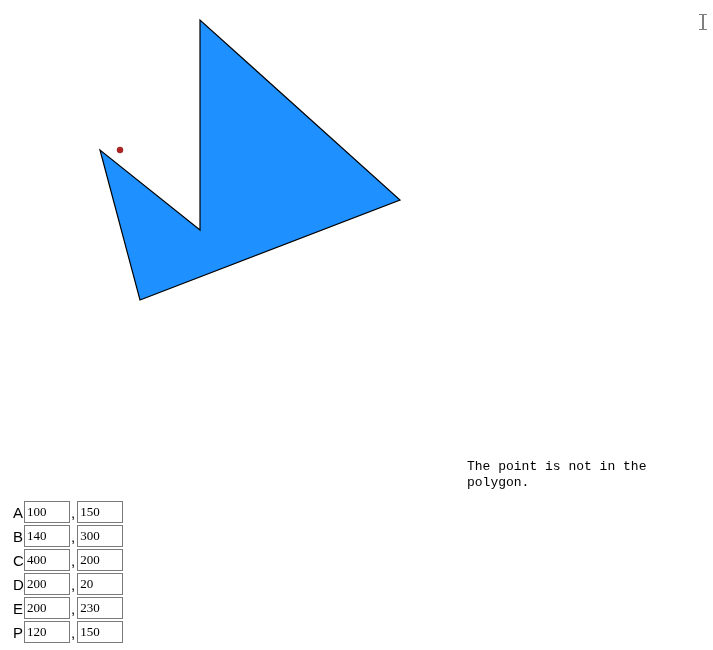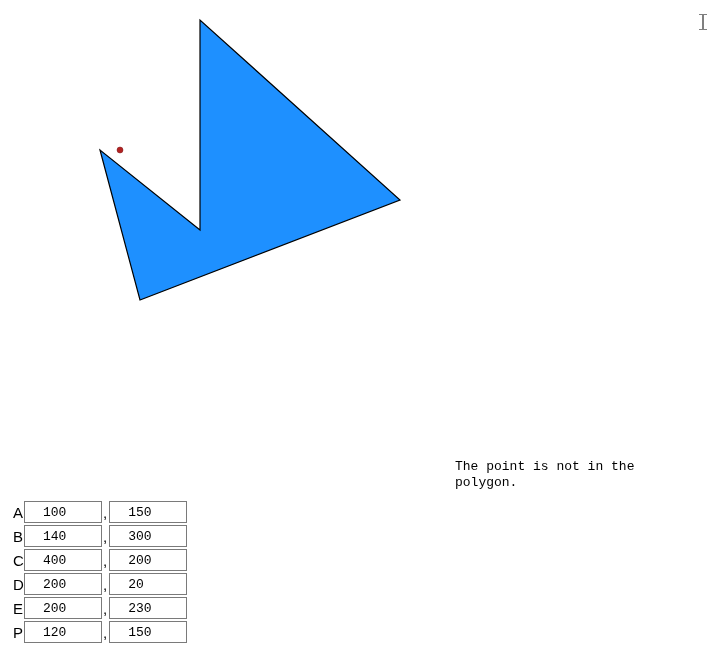--- a/index.html
+++ b/index.html
@@ -36,28 +36,28 @@
     text-align: left;
   }
   .comma {
     padding: 0 2px 0 1px;
     font-size: 15px;
   }
   input.coord {
     width: 40px;
     height: 18px;
     font-size: 13px;
-    font-family: Liberation Mono, monospace;
-    padding: 1px 18px;
+    font-family: Liberation Serif, serif;
+    padding: 1px 2px;
     border: 1px solid #7a7a7a;
     box-sizing: content-box;
   }
   #status {
     position: absolute;
-    left: 455px;
+    left: 467px;
     top: 459px;
     width: 190px;
     font-family: "Courier New", Courier, monospace;
     font-size: 13px;
     line-height: 1.25;
     white-space: normal;
   }
   
   #text-cursor {
     position: absolute;

